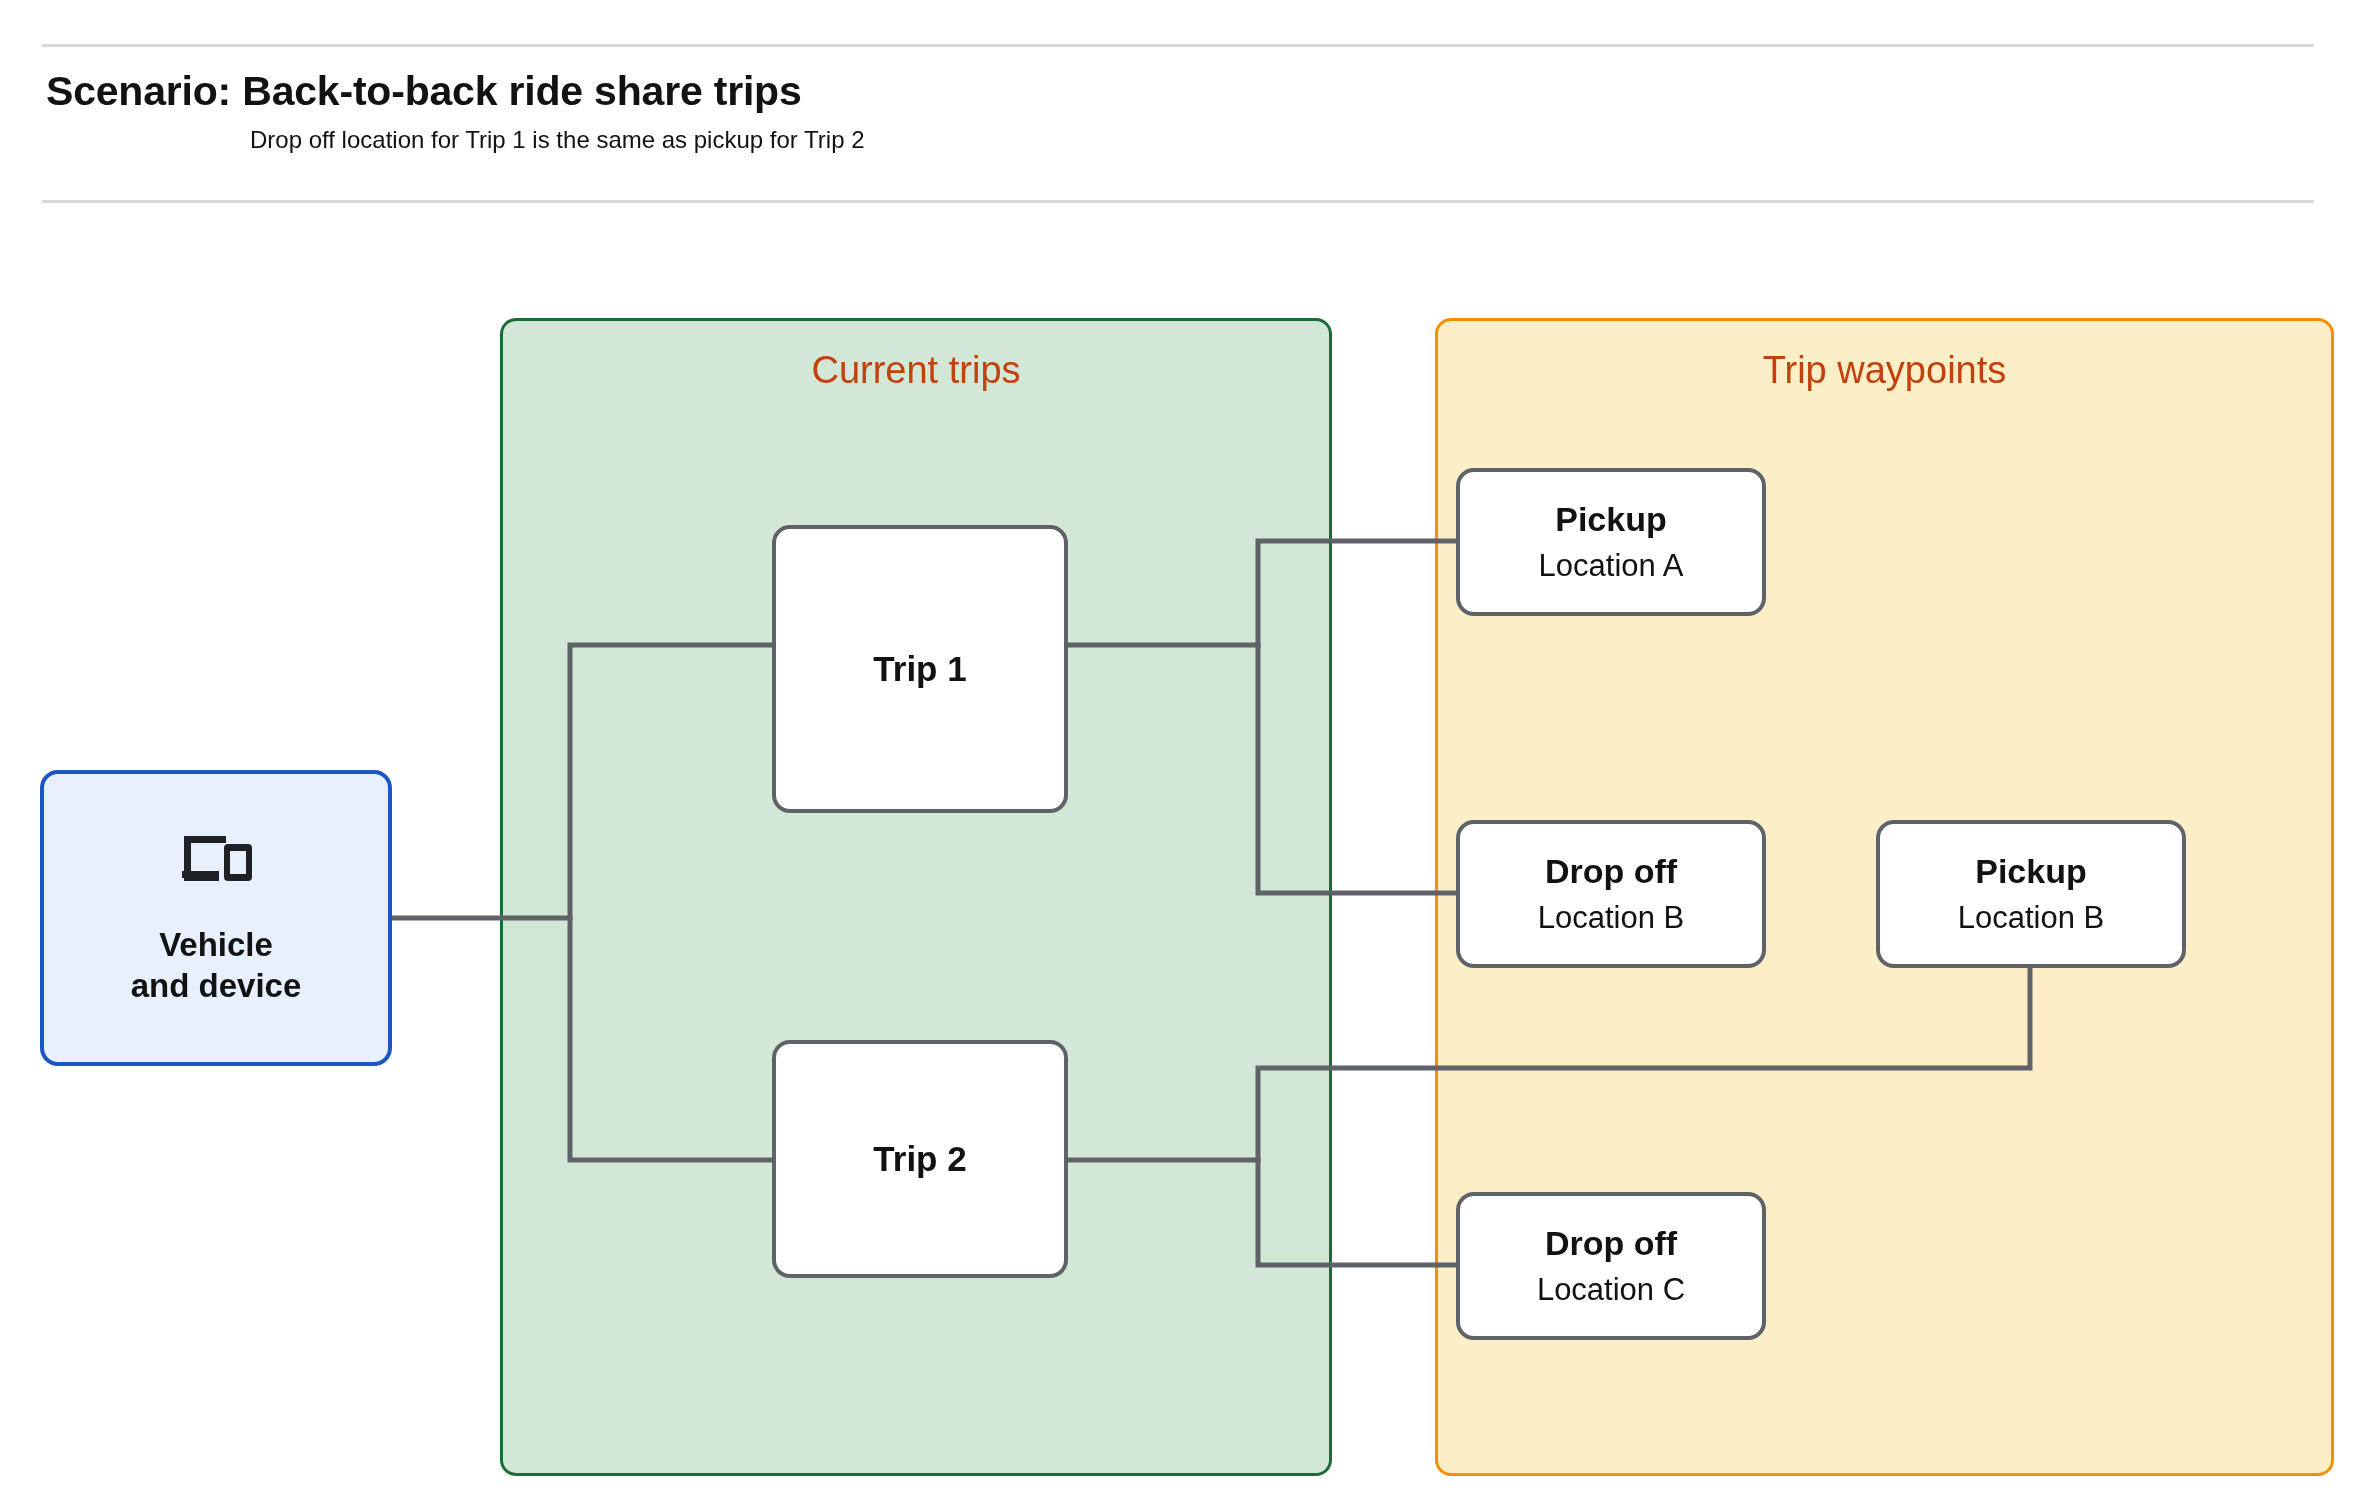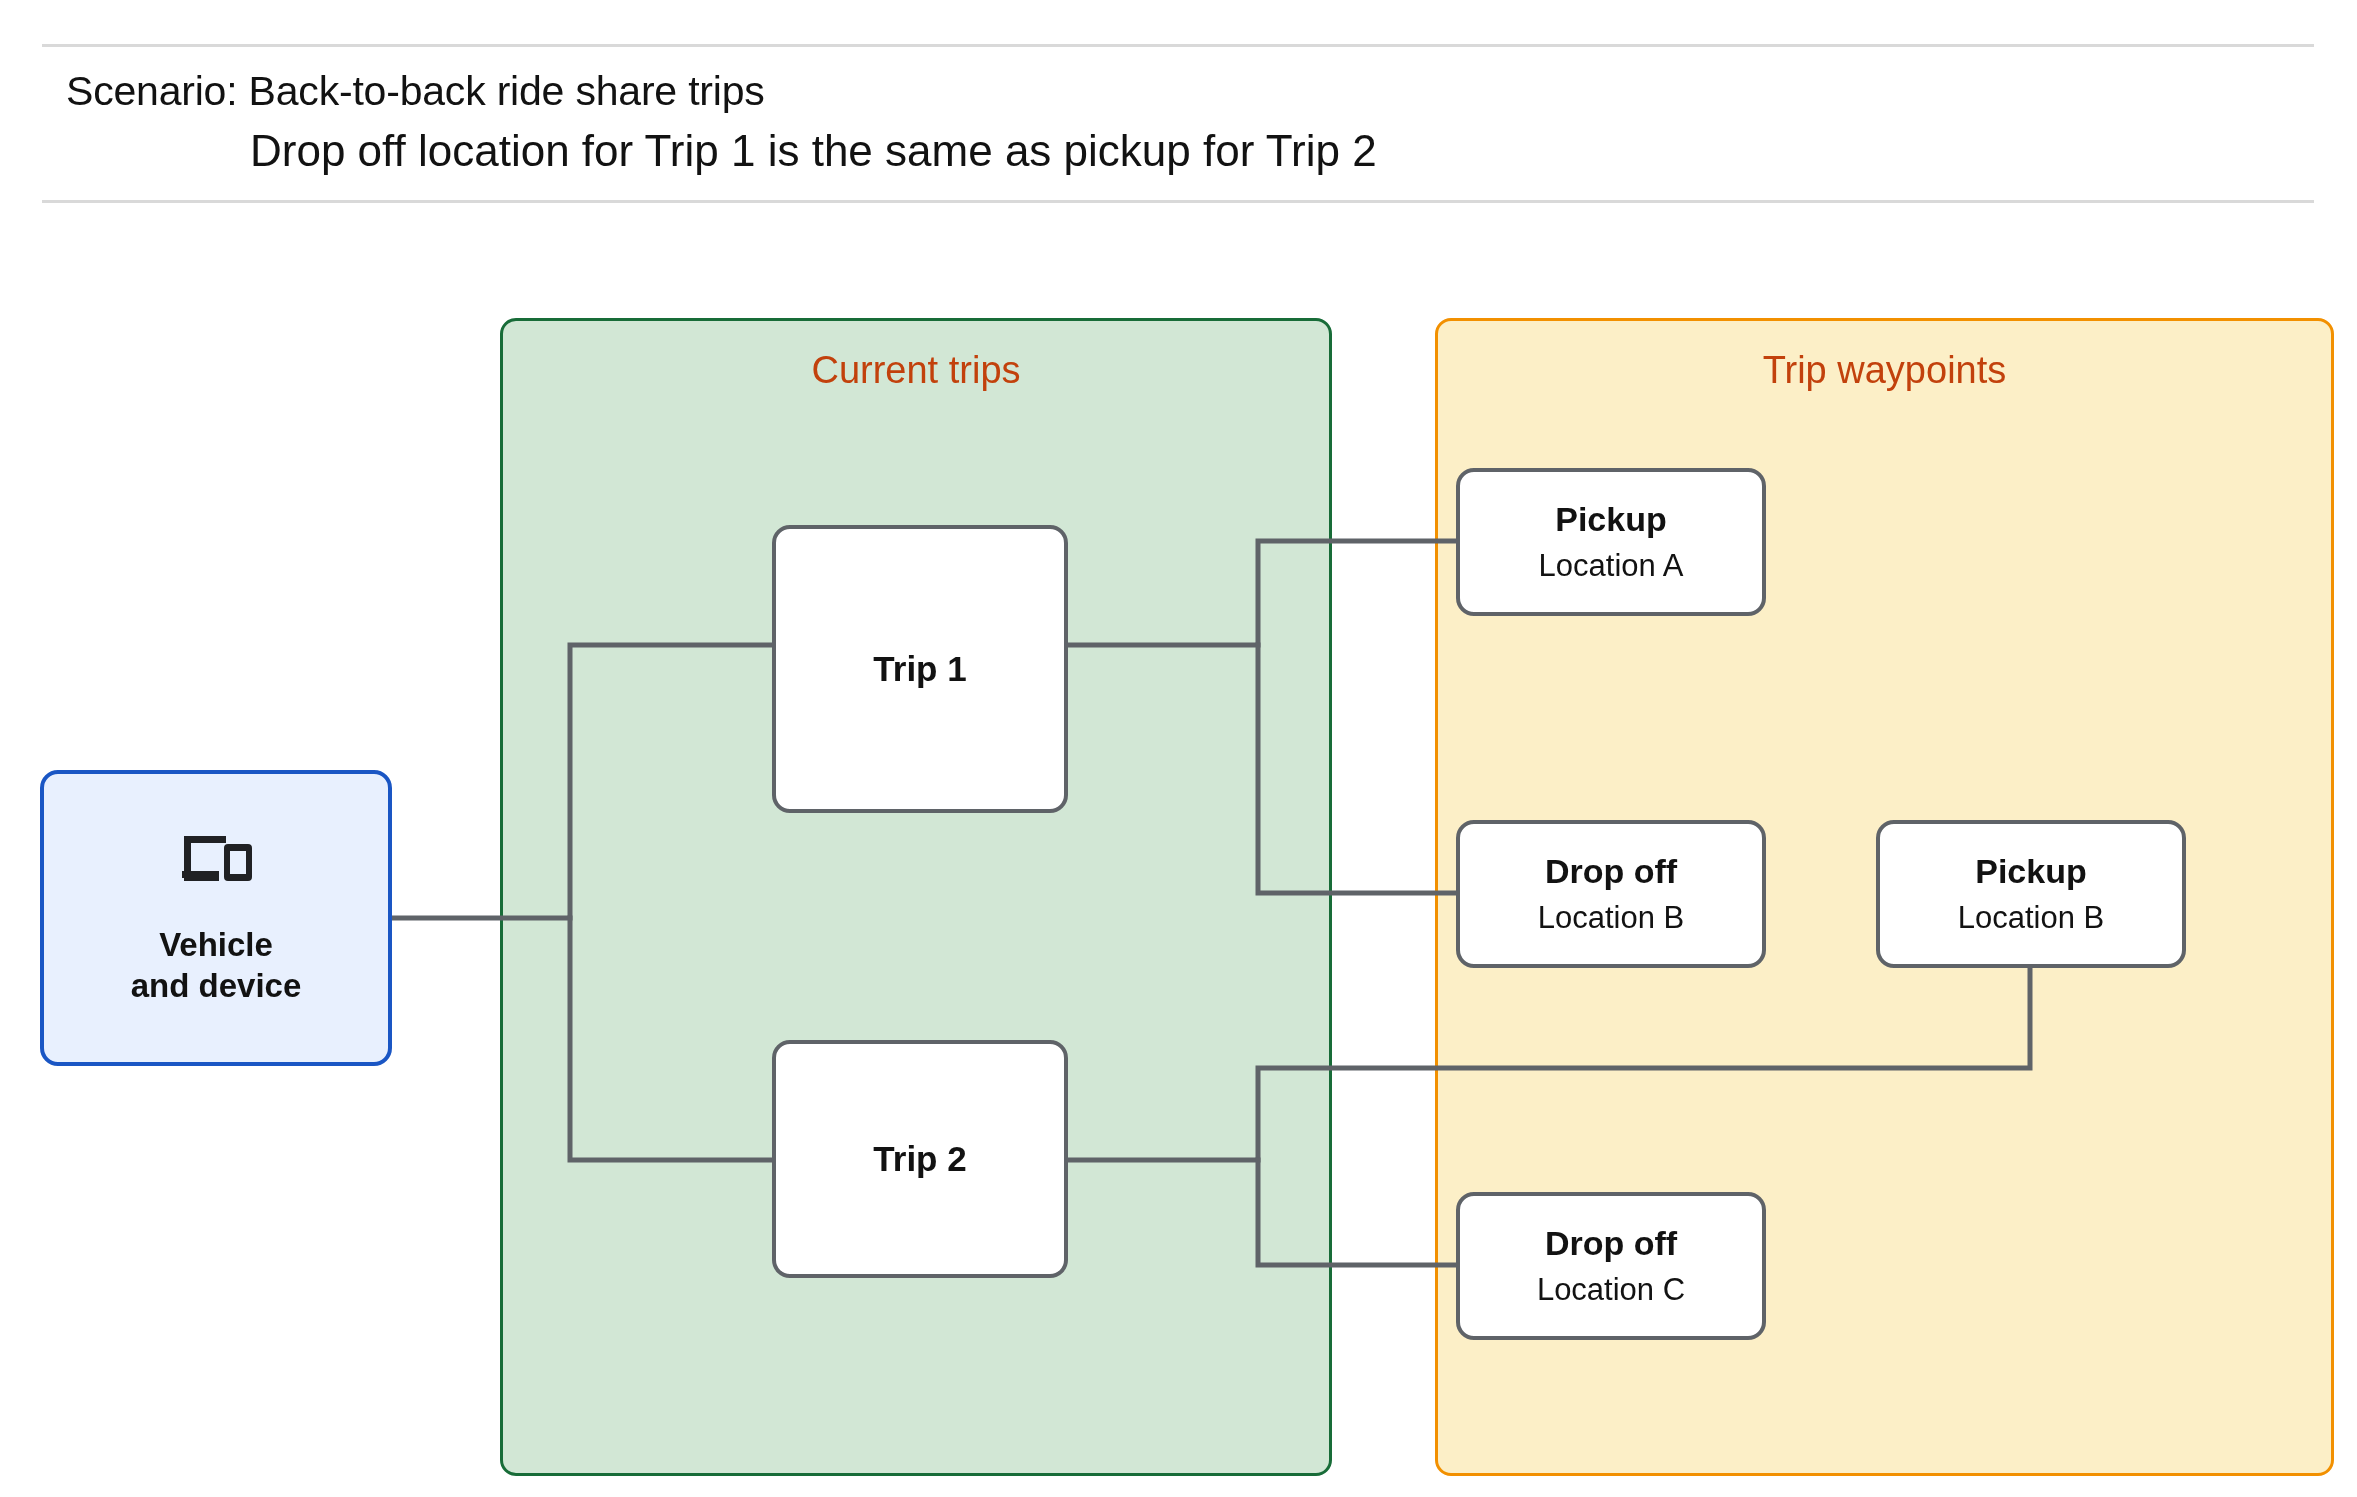--- a/index.html
+++ b/index.html
@@ -29,31 +29,30 @@
     background: #d9d9d9;
   }
   #divider-top  { top: 44px; }
   #divider-bot  { top: 200px; }
 
   #scenario-title {
     position: absolute;
     left: 46px;
     top: 68px;
     font-size: 41px;
-    font-weight: normal;
+    font-weight: bold;
     letter-spacing: -0.2px;
     color: #121212;
     white-space: nowrap;
-    margin-left: 20px;
   }
   #scenario-subtitle {
     position: absolute;
     left: 250px;
     top: 126px;
-    font-size: 44px;
+    font-size: 24px;
     font-weight: normal;
     color: #121212;
     white-space: nowrap;
   }
 
   
   .group {
     position: absolute;
     border-radius: 16px;
     box-sizing: border-box;

